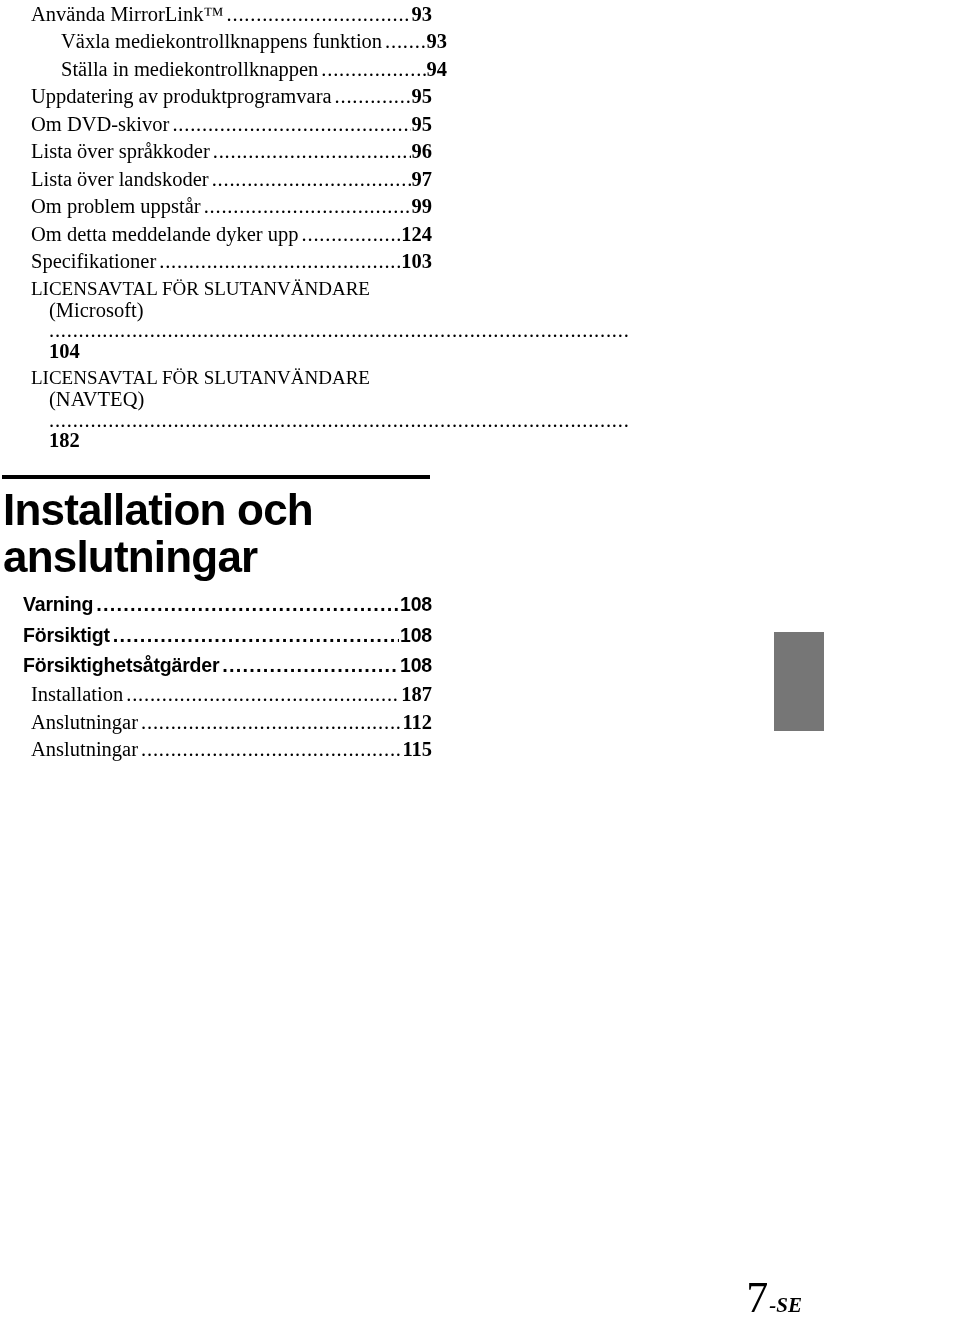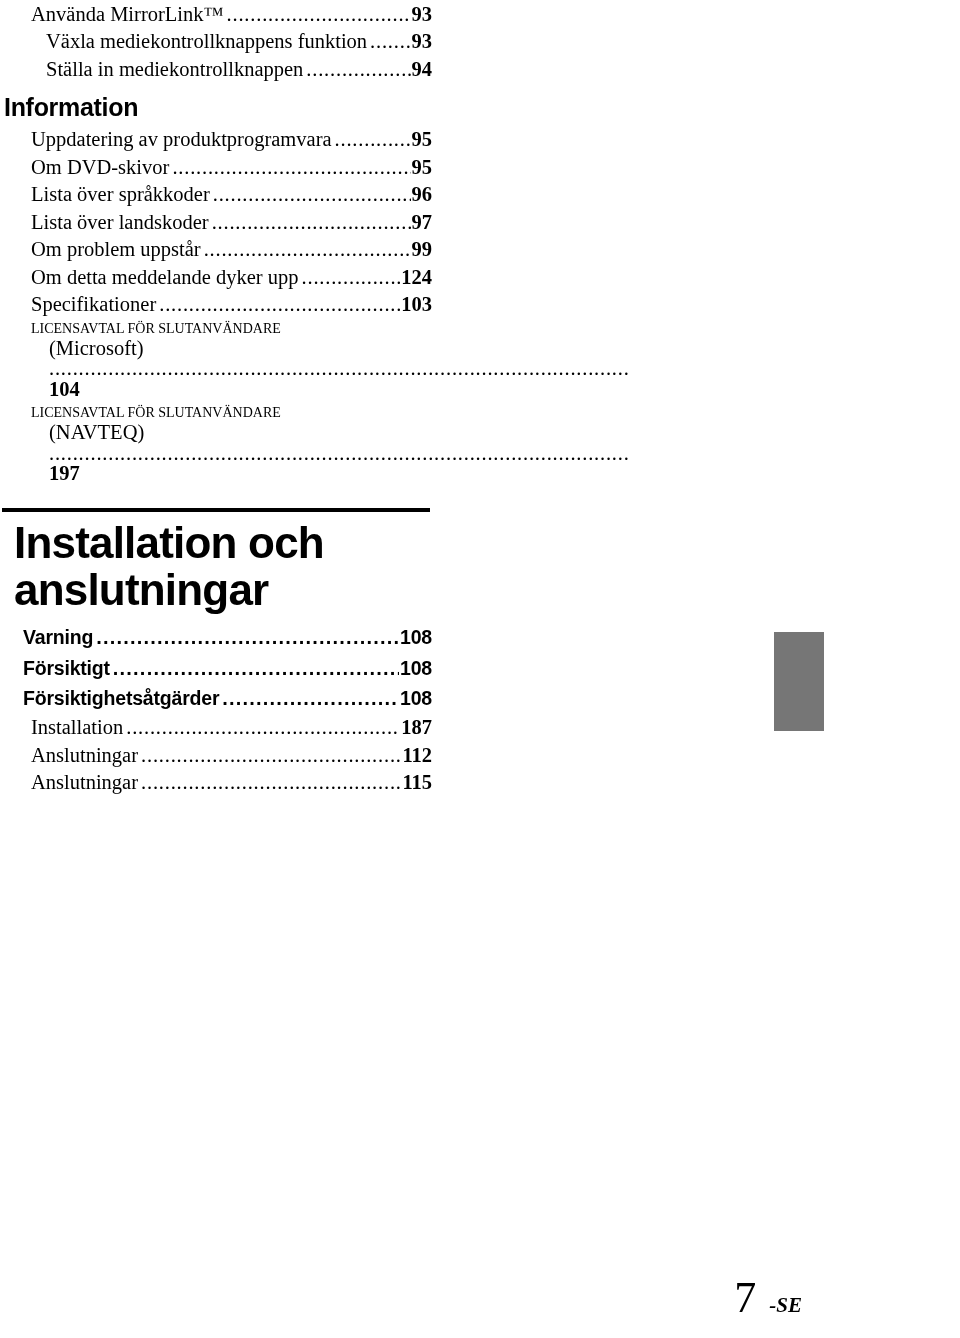--- a/index.html
+++ b/index.html
@@ -66,26 +66,26 @@
   .serif-row {
     font-family: "Liberation Serif", "DejaVu Serif", serif;
     font-size: 20.5px;
     padding: 3.5px 0 3.5px 0;
   }
   .serif-row .leader { font-size: 20.5px; }
   .serif-row .page-num { font-size: 20.5px; }
 
   
   .indent-1 { padding-left: 31px; }
-  .indent-2 { padding-left: 46px; }
+  .indent-2 { padding-left: 46px; margin-left: 15px; }
 
   
   .wrap-first {
     font-family: "Liberation Serif", "DejaVu Serif", serif;
-    font-size: 14px;
+    font-size: 19px;
     padding-left: 31px;
     padding-top: 3.5px;
     padding-bottom: 0px;
     white-space: pre;
     line-height: 1.0;
   }
   .wrap-second { padding-left: 46px; padding-top: 2px; flex-direction: column; }
 
   
   .sans-row {
@@ -118,21 +118,21 @@
     background: #000000;
     margin-left: 2px;
   }
   .chapter-title {
     font-family: "Liberation Sans", "DejaVu Sans", sans-serif;
     font-weight: bold;
     font-size: 44px;
     line-height: 1.07;
     letter-spacing: -0.8px;
     padding-top: 7px;
-    padding-left: 14px;
+    padding-left: 3px;
     padding-bottom: 9px;
     white-space: pre-line;
   }
 
   
   .thumb-tab {
     position: absolute;
     right: 0px;
     top: 632px;
     width: 50px;
@@ -150,21 +150,21 @@
   }
   .footer-num {
     font-size: 44px;
     line-height: 1;
   }
   .footer-suffix {
     font-size: 21px;
     font-style: italic;
     font-weight: bold;
     line-height: 1;
-    margin-left: 13px;
+    margin-left: 1px;
   }
 </style>
 </head>
 <body>
 
 <div class="page">
 
   <div class="toc-column">
 
     <div>
@@ -179,21 +179,20 @@
         <span class="page-num">93</span>
       </div>
       <div class="toc-entry serif-row indent-2">
         <span class="entry-title">Ställa in mediekontrollknappen</span>
         <span class="leader">..................................................................................................</span>
         <span class="page-num">94</span>
       </div>
     </div>
 
     <div>
-      <div class="section-heading">Information</div>
 
       <div class="toc-entry serif-row indent-1">
         <span class="entry-title">Uppdatering av produktprogramvara</span>
         <span class="leader">..................................................................................................</span>
         <span class="page-num">95</span>
       </div>
       <div class="toc-entry serif-row indent-1">
         <span class="entry-title">Om DVD-skivor</span>
         <span class="leader">..................................................................................................</span>
         <span class="page-num">95</span>
@@ -231,21 +230,21 @@
           <span class="leader">..................................................................................................</span>
           <span class="page-num">104</span>
         </div>
       </div>
 
       <div>
         <div class="wrap-first">LICENSAVTAL FÖR SLUTANVÄNDARE</div>
         <div class="toc-entry serif-row wrap-second">
           <span class="entry-title">(NAVTEQ)</span>
           <span class="leader">..................................................................................................</span>
-          <span class="page-num">197</span>
+          <span class="page-num">182</span>
         </div>
       </div>
     </div>
 
     <div class="chapter-block">
       <div class="chapter-rule"></div>
       <div class="chapter-title">Installation och
 anslutningar</div>
 
       <div class="toc-entry sans-row">

